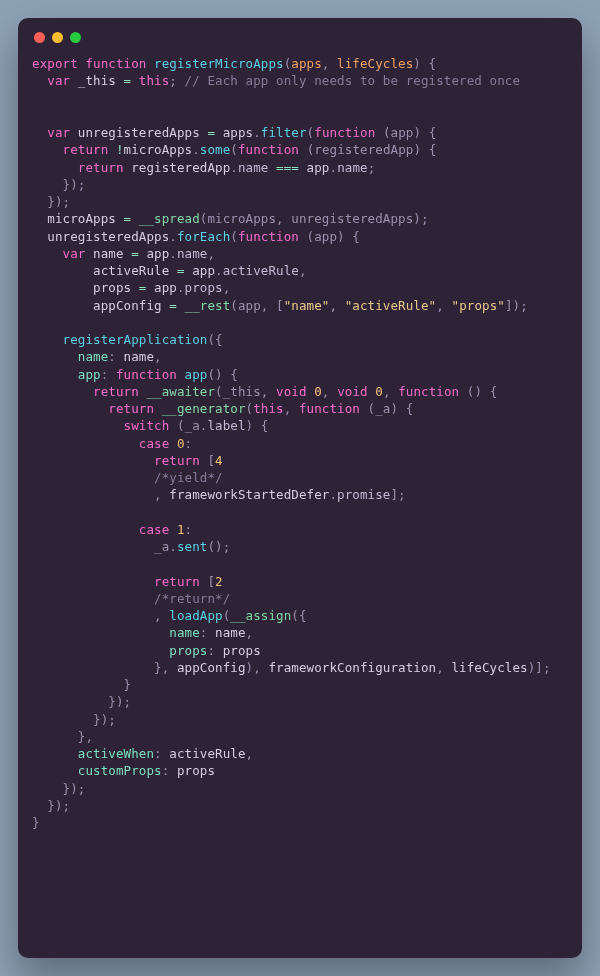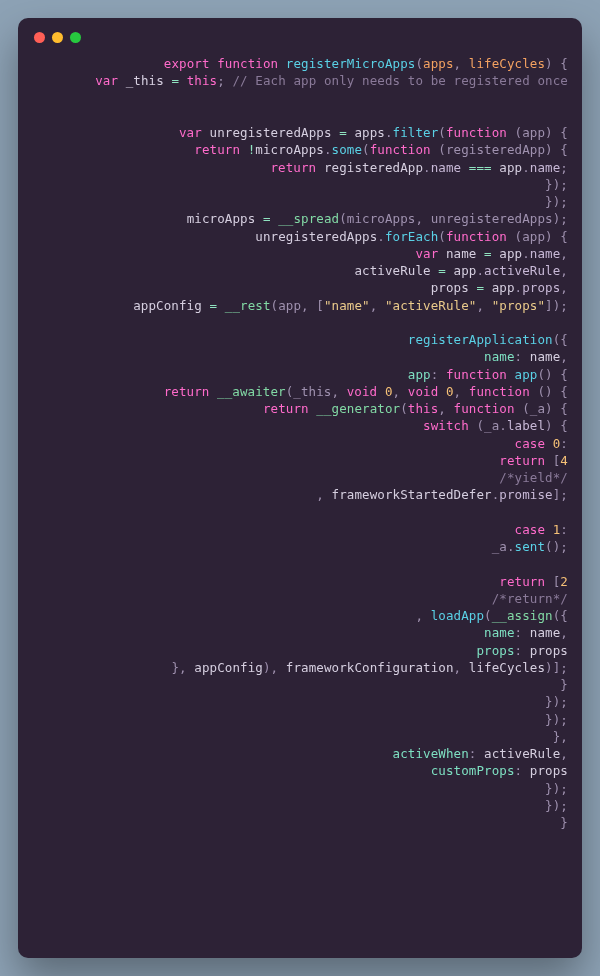--- a/index.html
+++ b/index.html
@@ -23,21 +23,20 @@
   .titlebar{display:flex;gap:7px;padding:2px 2px 12px 2px}
   .dot{width:11px;height:11px;border-radius:50%}
   .red{background:#ff5f56}.yellow{background:#ffbd2e}.green{background:#27c93f}
   pre{
     margin:0;
     white-space:pre-wrap;
     word-break:break-word;
     color:#c7b8d6;
     line-height:1.38;
     letter-spacing:0.1px;
-    text-align:right;
   }
   
   .kw{color:#ff6bcb}           
   .fn{color:#5ad1e6}           
   .id{color:#d6cfe0}           
   .prop{color:#c7b8d6}
   .num{color:#f6c177}          
   .str{color:#ebcb8b}          
   .cmt{color:#8a7a99;font-style:normal}
   .this{color:#ff6bcb}

